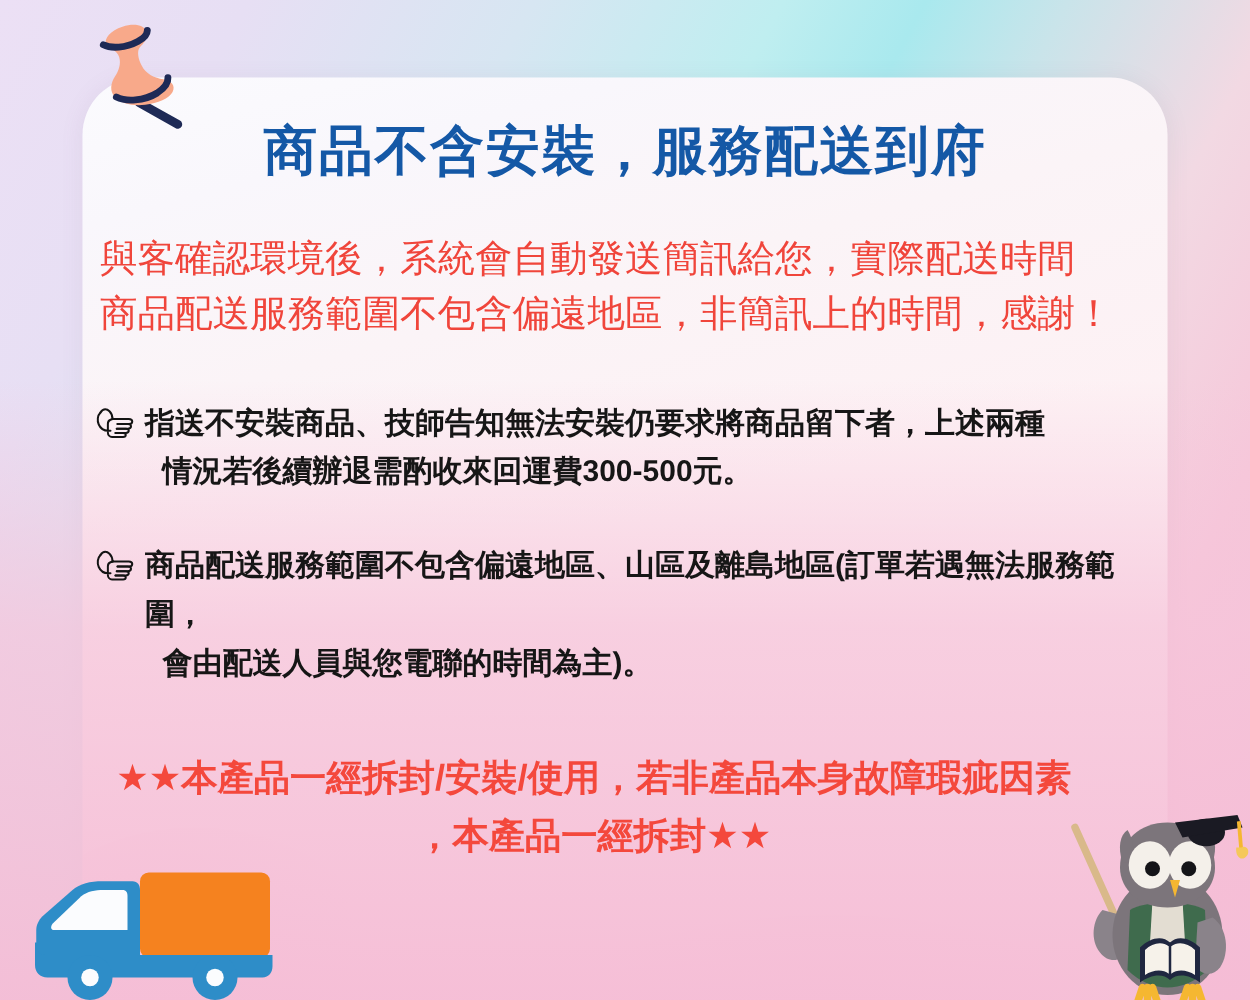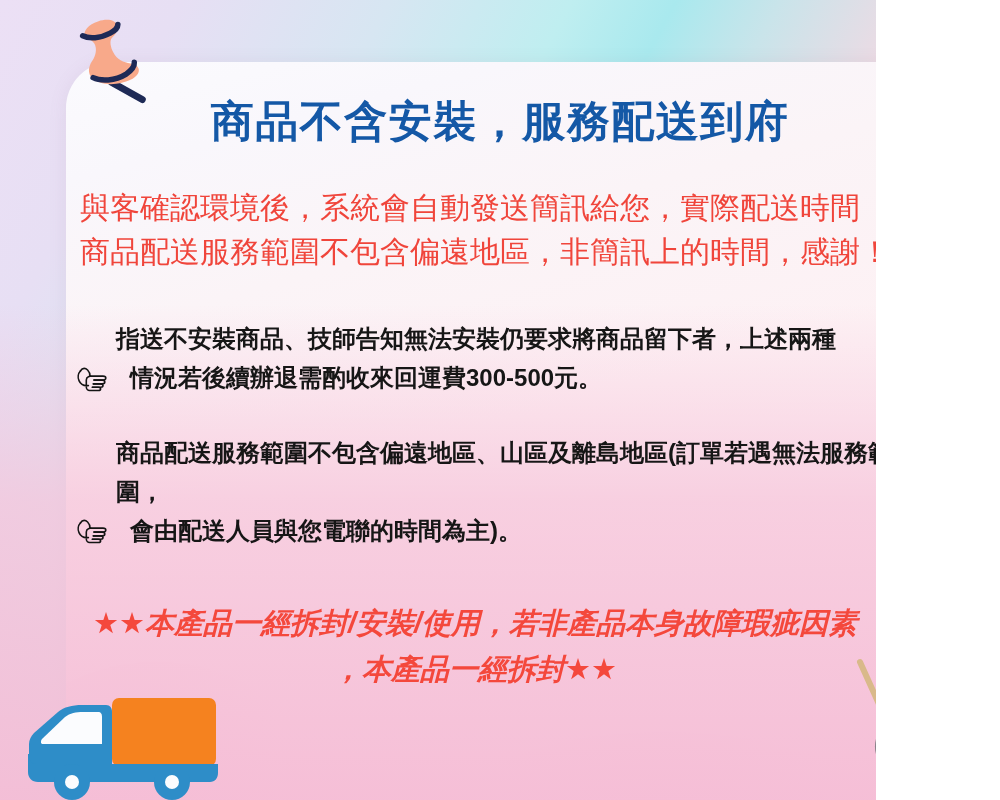--- a/index.html
+++ b/index.html
@@ -9,21 +9,21 @@
   body {
     width: 1000px;
     height: 800px;
     overflow: hidden;
     font-family: "Liberation Sans", "DejaVu Sans", sans-serif;
   }
 
   
   #poster {
     position: relative;
-    width: 876px;
+    width: 1000px;
     height: 800px;
     overflow: hidden;
     background:
       linear-gradient(118deg,
         #ece0f5 0%,
         #e7dff4 14%,
         #d7e6f2 30%,
         #bfeef0 44%,
         #a9e9ee 52%,
         #c9e4ea 60%,
@@ -104,21 +104,21 @@
   }
 
   .bullets {
     position: absolute;
     left: 10px;
     right: 16px;
     top: 258px;
   }
   .bullet {
     display: flex;
-    align-items: flex-end;
+    align-items: flex-start;
     margin-bottom: 36px;
   }
   .bullet-icon {
     flex: 0 0 auto;
     width: 40px;
     margin-top: 2px;
     font-size: 30px;
     line-height: 1;
     color: #1a1a1a;
     text-align: left;
@@ -137,21 +137,20 @@
     position: absolute;
     left: -42px;
     right: 8px;
     top: 538px;
     text-align: center;
     color: #f4483c;
     font-size: 29px;
     font-weight: 700;
     line-height: 1.6;
     letter-spacing: 0px;
-    font-style: italic;
   }
 
   
   #pin { position: absolute; left: 62px; top: 8px; width: 120px; height: 110px; z-index: 6; }
 
   
   #truck { position: absolute; left: 14px; top: 688px; width: 220px; height: 112px; z-index: 6; }
 
   
   #owl { position: absolute; left: 852px; top: 650px; width: 152px; height: 152px; z-index: 6; }

